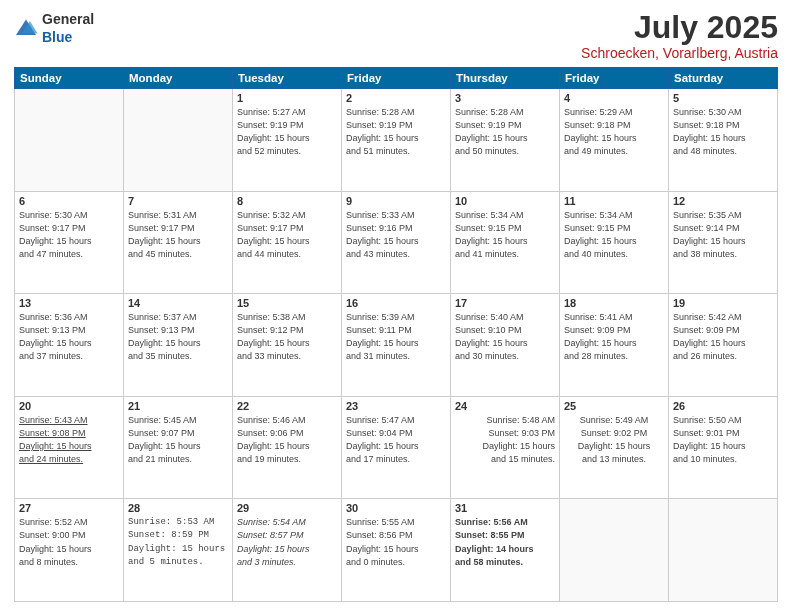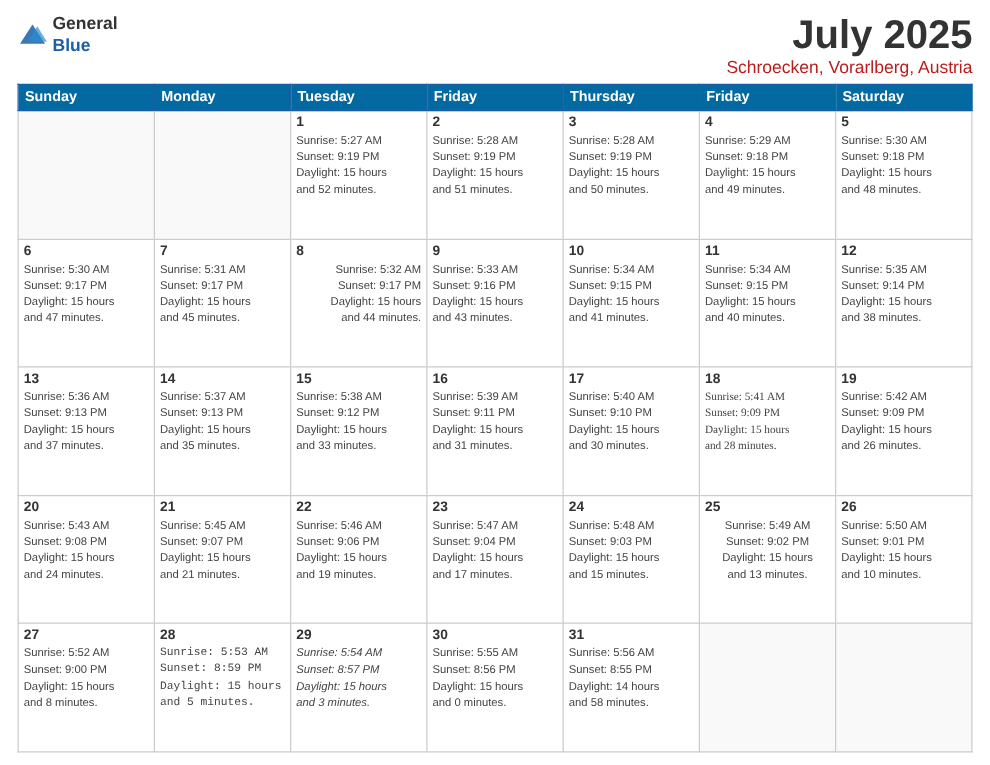--- a/index.html
+++ b/index.html
@@ -178,21 +178,21 @@
           </td>
           <td>
             <span class="day-number">7</span>
             <div class="day-info" style="white-space: pre-line;">Sunrise: 5:31 AM
 Sunset: 9:17 PM
 Daylight: 15 hours
 and 45 minutes.</div>
           </td>
           <td>
             <span class="day-number">8</span>
-            <div class="day-info" style="white-space: pre-line; text-align: right;">Sunrise: 5:32 AM
+            <div class="day-info" style="white-space: pre-line;">Sunrise: 5:32 AM
 Sunset: 9:17 PM
 Daylight: 15 hours
 and 44 minutes.</div>
           </td>
           <td>
             <span class="day-number">9</span>
             <div class="day-info" style="white-space: pre-line;">Sunrise: 5:33 AM
 Sunset: 9:16 PM
 Daylight: 15 hours
 and 43 minutes.</div>
@@ -250,37 +250,37 @@
           </td>
           <td>
             <span class="day-number">17</span>
             <div class="day-info" style="white-space: pre-line;">Sunrise: 5:40 AM
 Sunset: 9:10 PM
 Daylight: 15 hours
 and 30 minutes.</div>
           </td>
           <td>
             <span class="day-number">18</span>
-            <div class="day-info" style="white-space: pre-line; font-family: Liberation Serif, serif;">Sunrise: 5:41 AM
+            <div class="day-info" style="white-space: pre-line;">Sunrise: 5:41 AM
 Sunset: 9:09 PM
 Daylight: 15 hours
 and 28 minutes.</div>
           </td>
           <td>
             <span class="day-number">19</span>
             <div class="day-info" style="white-space: pre-line;">Sunrise: 5:42 AM
 Sunset: 9:09 PM
 Daylight: 15 hours
 and 26 minutes.</div>
           </td>
         </tr>
         <tr>
           <td>
             <span class="day-number">20</span>
-            <div class="day-info" style="white-space: pre-line;">Sunrise: 5:43 AM
+            <div class="day-info" style="white-space: pre-line; text-decoration: underline;">Sunrise: 5:43 AM
 Sunset: 9:08 PM
 Daylight: 15 hours
 and 24 minutes.</div>
           </td>
           <td>
             <span class="day-number">21</span>
             <div class="day-info" style="white-space: pre-line;">Sunrise: 5:45 AM
 Sunset: 9:07 PM
 Daylight: 15 hours
 and 21 minutes.</div>
@@ -294,21 +294,21 @@
           </td>
           <td>
             <span class="day-number">23</span>
             <div class="day-info" style="white-space: pre-line;">Sunrise: 5:47 AM
 Sunset: 9:04 PM
 Daylight: 15 hours
 and 17 minutes.</div>
           </td>
           <td>
             <span class="day-number">24</span>
-            <div class="day-info" style="white-space: pre-line;">Sunrise: 5:48 AM
+            <div class="day-info" style="white-space: pre-line; text-align: right;">Sunrise: 5:48 AM
 Sunset: 9:03 PM
 Daylight: 15 hours
 and 15 minutes.</div>
           </td>
           <td>
             <span class="day-number">25</span>
             <div class="day-info" style="white-space: pre-line; text-align: center;">Sunrise: 5:49 AM
 Sunset: 9:02 PM
 Daylight: 15 hours
 and 13 minutes.</div>
@@ -345,21 +345,21 @@
           </td>
           <td>
             <span class="day-number">30</span>
             <div class="day-info" style="white-space: pre-line;">Sunrise: 5:55 AM
 Sunset: 8:56 PM
 Daylight: 15 hours
 and 0 minutes.</div>
           </td>
           <td>
             <span class="day-number">31</span>
-            <div class="day-info" style="white-space: pre-line;">Sunrise: 5:56 AM
+            <div class="day-info" style="white-space: pre-line; font-weight: bold;">Sunrise: 5:56 AM
 Sunset: 8:55 PM
 Daylight: 14 hours
 and 58 minutes.</div>
           </td>
           <td class="empty"></td>
           <td class="empty"></td>
         </tr>
       </tbody>
   </table>
 </div>

